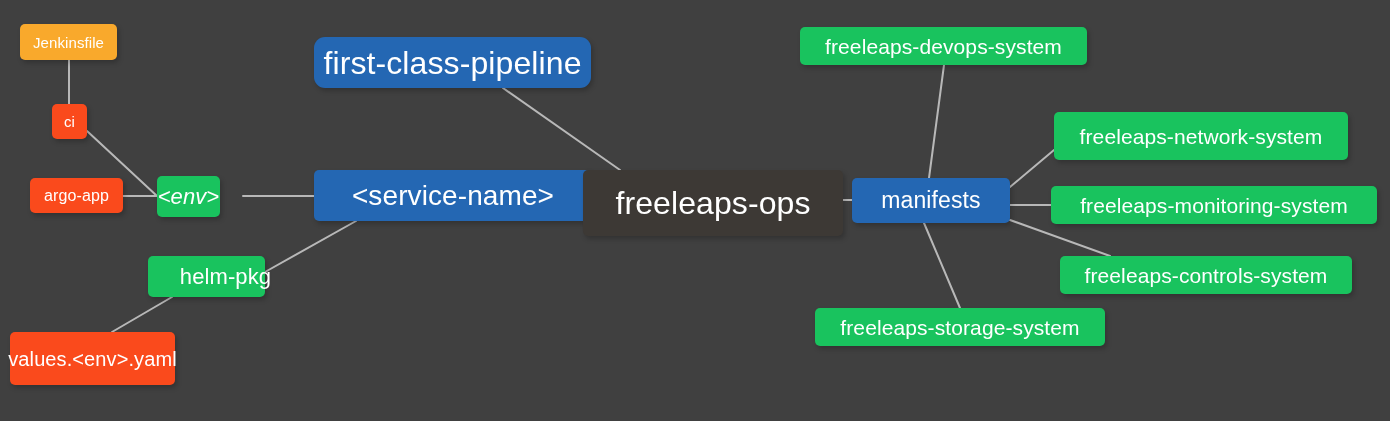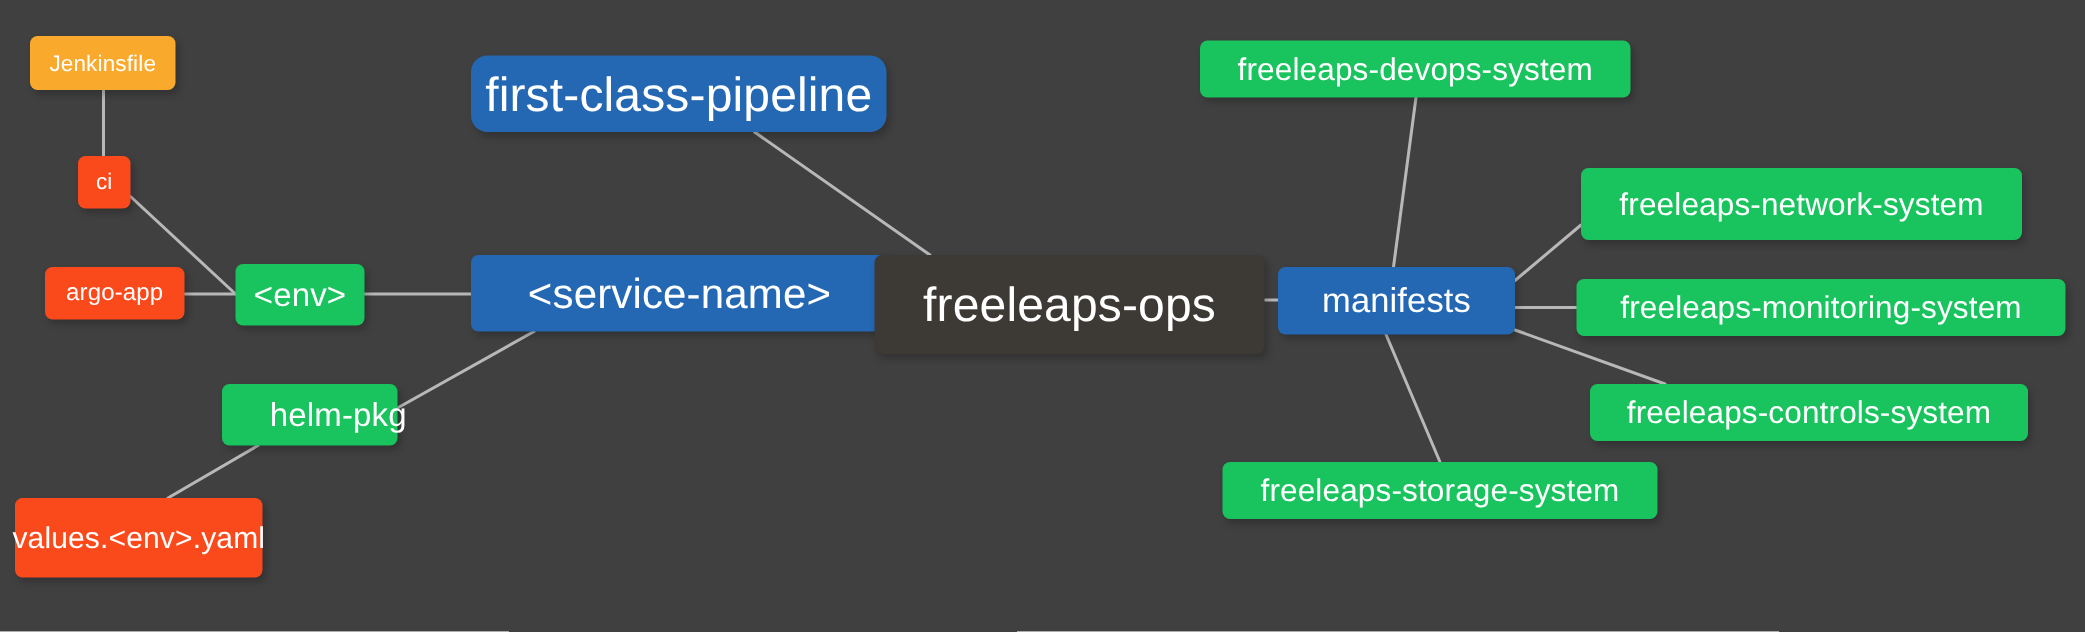--- a/index.html
+++ b/index.html
@@ -81,21 +81,21 @@
       <path class="edge" d="M 1010 187 L 1054 150" stroke="#b8b8b8"></path>
       <path class="edge" d="M 1010 205 L 1051 205" stroke="#b8b8b8"></path>
       <path class="edge" d="M 1010 220 L 1110 256" stroke="#b8b8b8"></path>
       <path class="edge" d="M 924 223 L 960 308" stroke="#b8b8b8"></path>
     </svg>
 
   <div id="node-layer">
       <div class="node node-orange" style="left: 20px; top: 24px; width: 97px; height: 36px; font-size: 15px;">Jenkinsfile</div>
       <div class="node node-red" style="left: 52px; top: 104px; width: 35px; height: 35px; font-size: 15px;">ci</div>
       <div class="node node-red" style="left: 30px; top: 178px; width: 93px; height: 35px; font-size: 16px;">argo-app</div>
-      <div class="node node-green" style="left: 157px; top: 176px; width: 86px; height: 41px; font-size: 22px;">&lt;env&gt;</div>
+      <div class="node node-green" style="left: 157px; top: 176px; width: 63px; height: 41px; font-size: 22px; font-style: italic;">&lt;env&gt;</div>
       <div class="node node-green" style="left: 148px; top: 256px; width: 117px; height: 41px; font-size: 22px; padding-left: 38px;">helm-pkg</div>
       <div class="node node-red" style="left: 10px; top: 332px; width: 165px; height: 53px; font-size: 20px;">values.&lt;env&gt;.yaml</div>
       <div class="node node-blue" style="left: 314px; top: 37px; width: 277px; height: 51px; font-size: 32px; border-radius: 11px;">first-class-pipeline</div>
       <div class="node node-blue" style="left: 314px; top: 170px; width: 278px; height: 51px; font-size: 28px;">&lt;service-name&gt;</div>
       <div class="node node-root" style="left: 583px; top: 170px; width: 260px; height: 66px; font-size: 32px;">freeleaps-ops</div>
       <div class="node node-blue" style="left: 852px; top: 178px; width: 158px; height: 45px; font-size: 23px;">manifests</div>
       <div class="node node-green" style="left: 800px; top: 27px; width: 287px; height: 38px; font-size: 21px;">freeleaps-devops-system</div>
       <div class="node node-green" style="left: 1054px; top: 112px; width: 294px; height: 48px; font-size: 21px;">freeleaps-network-system</div>
       <div class="node node-green" style="left: 1051px; top: 186px; width: 326px; height: 38px; font-size: 21px;">freeleaps-monitoring-system</div>
       <div class="node node-green" style="left: 1060px; top: 256px; width: 292px; height: 38px; font-size: 21px;">freeleaps-controls-system</div>

